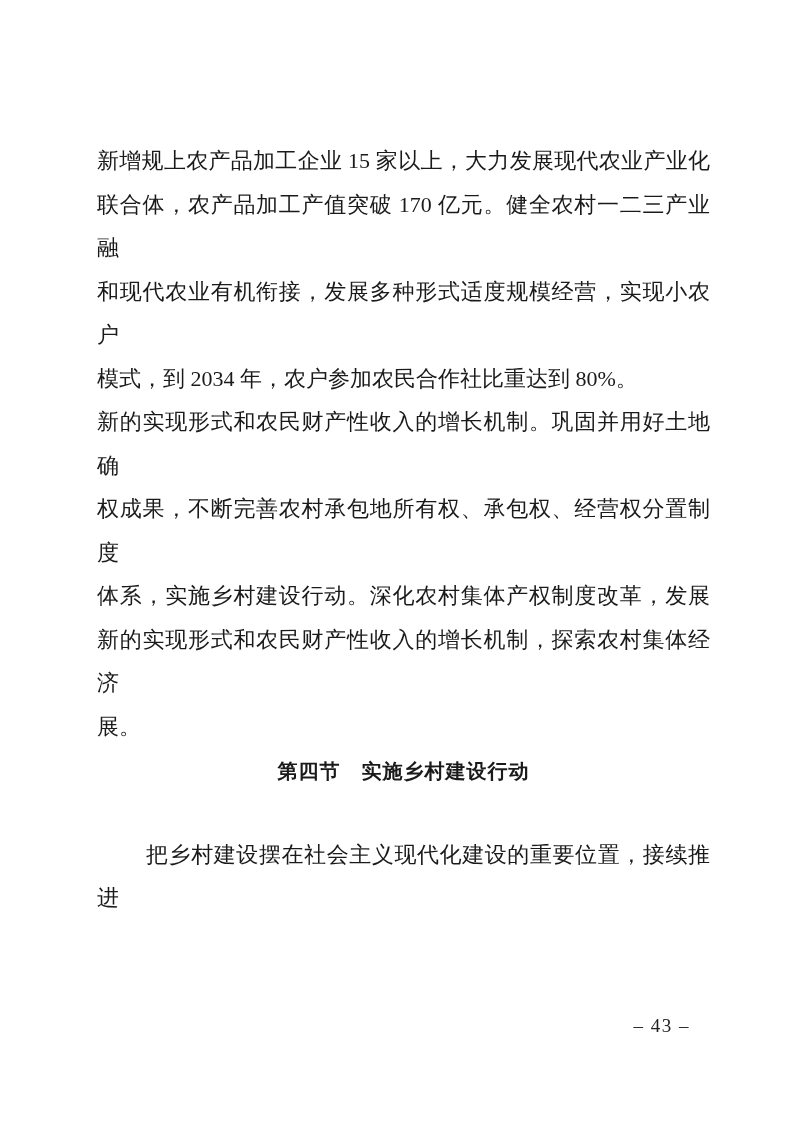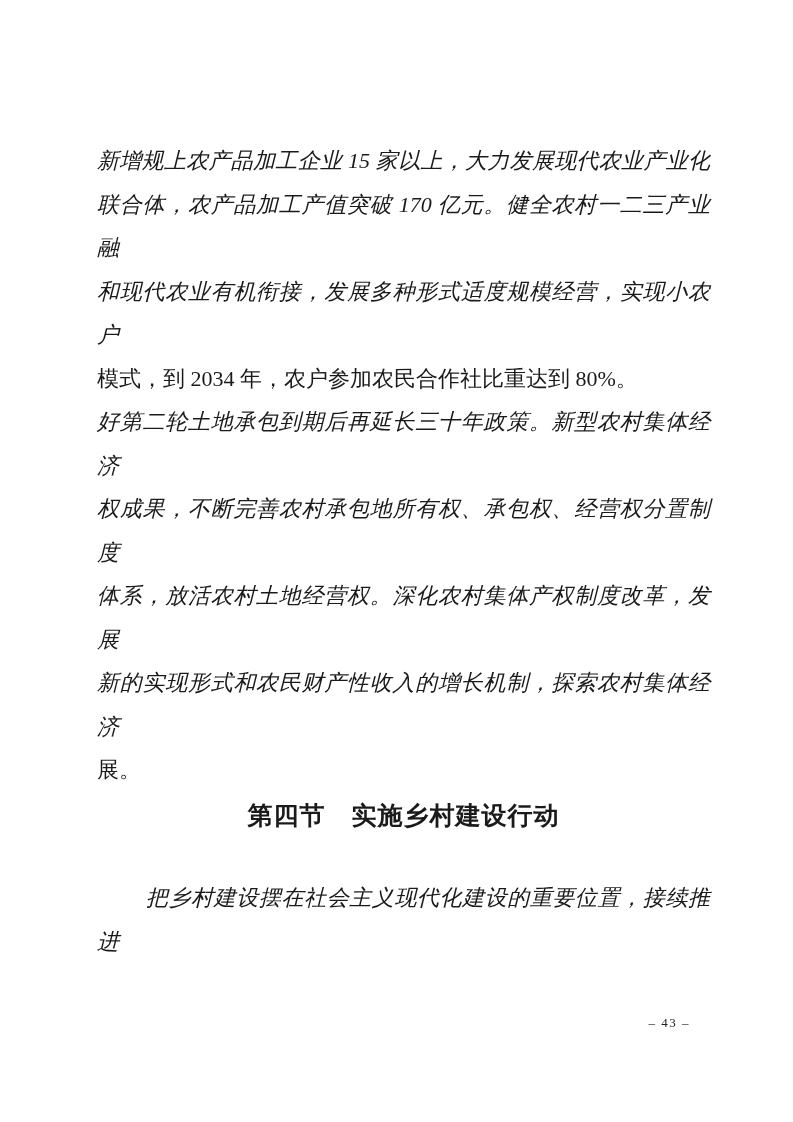--- a/index.html
+++ b/index.html
@@ -24,65 +24,64 @@
     font-size: 22px;
     line-height: 43.5px;
   }
   .para { margin: 0; padding: 0; }
   .line {
     text-align: justify;
     text-align-last: auto;
   }
   .line.j {
     text-align-last: justify;
-    font-style: italic;
   }
   .line.ind {
     text-indent: 49px;
   }
   .lead {
     font-weight: 700;
   }
   .heading {
     font-family: "Liberation Sans", "DejaVu Sans", sans-serif;
     font-weight: 700;
-    font-size: 25px;
+    font-size: 20px;
     line-height: 43.5px;
     text-align: center;
     text-align-last: center;
     margin: 2px 0 39px 0;
     letter-spacing: 1px;
   }
   .pagenum {
     position: absolute;
     top: 1015px;
     right: 103px;
-    font-size: 13px;
+    font-size: 19px;
     letter-spacing: 1.5px;
     color: #222222;
     font-family: "Liberation Serif", "DejaVu Serif", serif;
   }
 </style>
 </head>
 <body>
 
 <div class="page">
   <main class="content">
 
     <section class="para">
       <div class="line j">新增规上农产品加工企业 15 家以上，大力发展现代农业产业化</div>
       <div class="line j">联合体，农产品加工产值突破 170 亿元。健全农村一二三产业融</div>
       <div class="line j">和现代农业有机衔接，发展多种形式适度规模经营，实现小农户</div>
       <div class="line">模式，到 2034 年，农户参加农民合作社比重达到 80%。</div>
     </section>
 
     <section class="para">
-      <div class="line j">好第二轮土地承包到期后再延长三十年政策。新型农村集体经济</div>
+      <div class="line j">新的实现形式和农民财产性收入的增长机制。巩固并用好土地确</div>
       <div class="line j">权成果，不断完善农村承包地所有权、承包权、经营权分置制度</div>
-      <div class="line j">体系，放活农村土地经营权。深化农村集体产权制度改革，发展</div>
+      <div class="line j">体系，实施乡村建设行动。深化农村集体产权制度改革，发展</div>
       <div class="line j">新的实现形式和农民财产性收入的增长机制，探索农村集体经济</div>
       <div class="line">展。</div>
     </section>
 
     <h2 class="heading">第四节　实施乡村建设行动</h2>
 
     <section class="para">
       <div class="line j ind">把乡村建设摆在社会主义现代化建设的重要位置，接续推进</div>
 
     </section>

